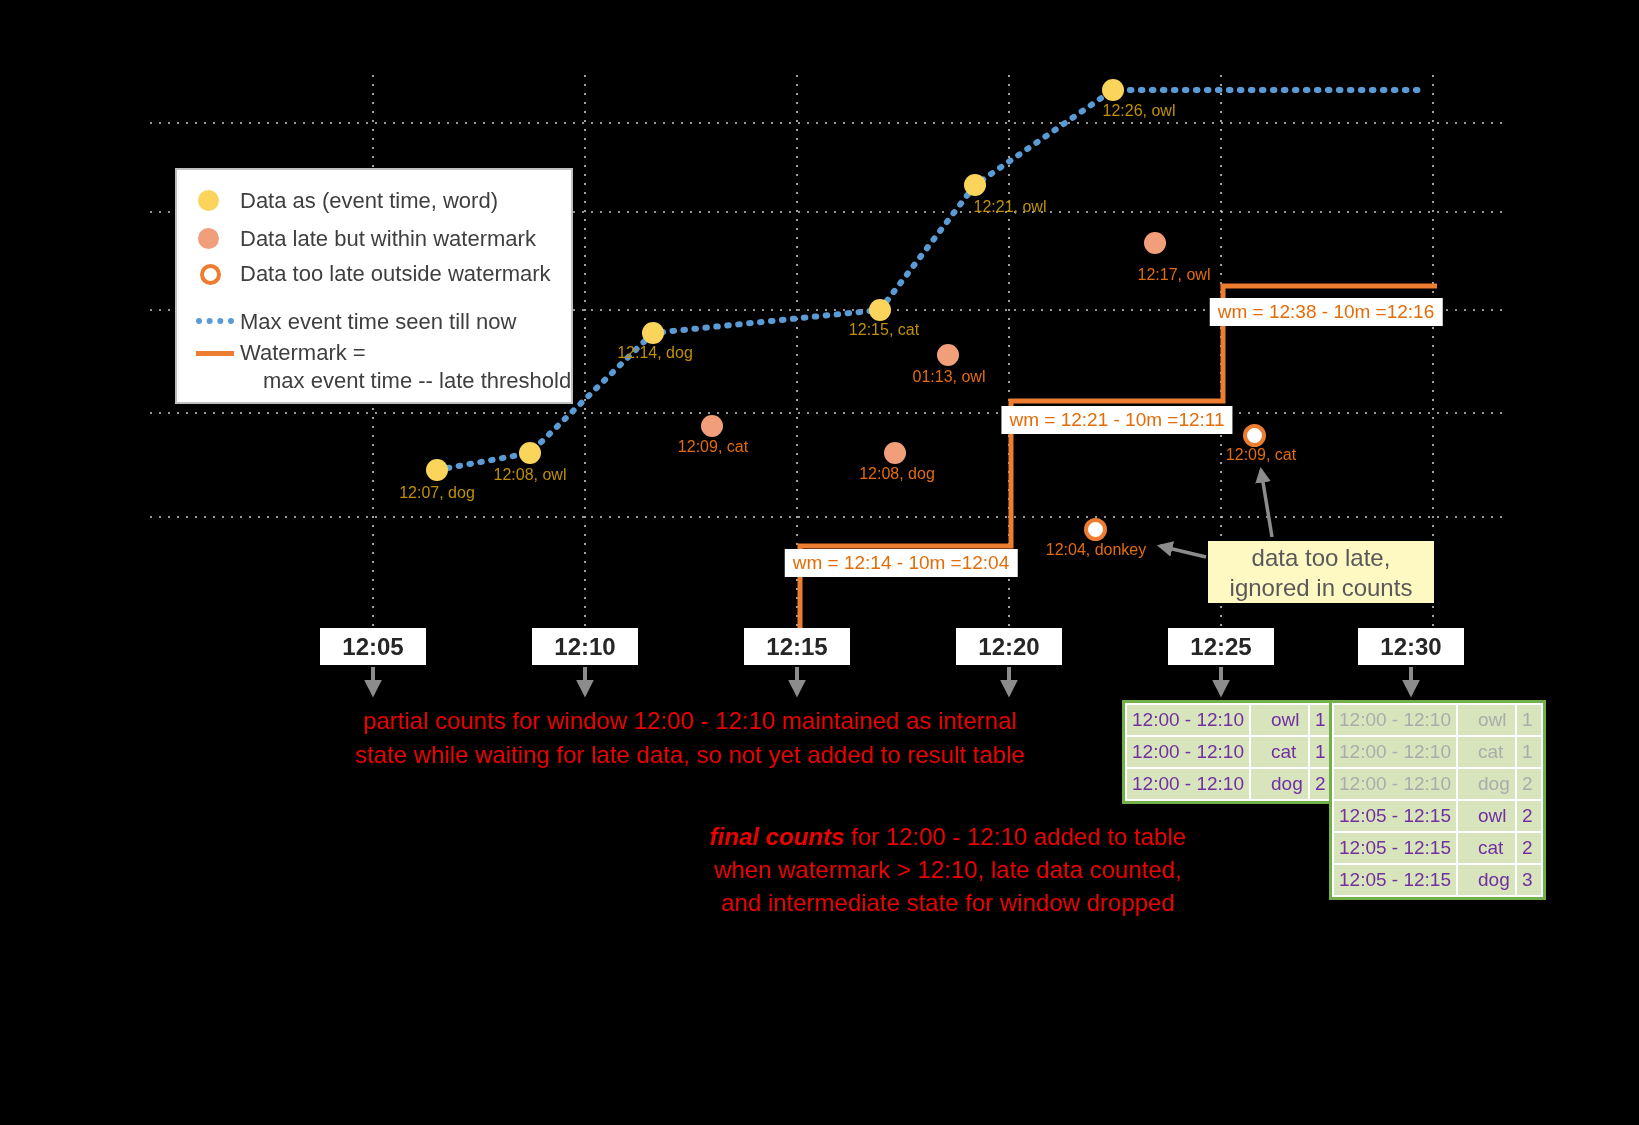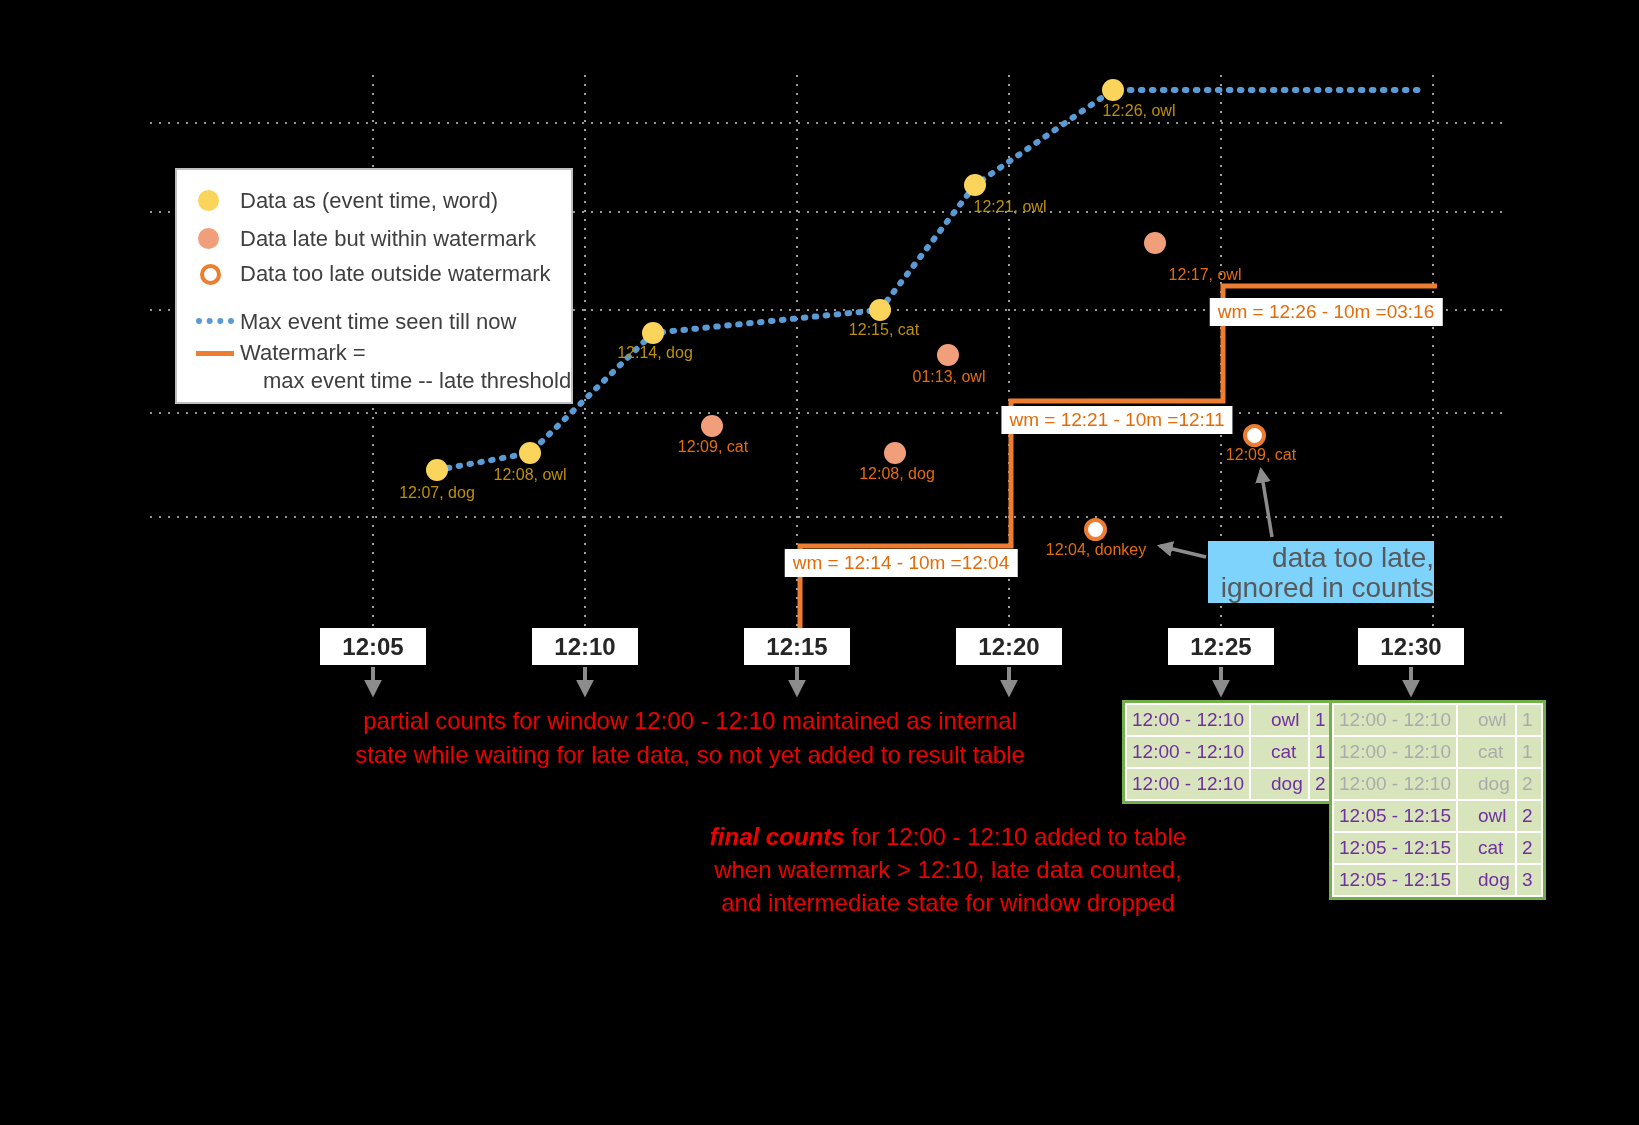--- a/index.html
+++ b/index.html
@@ -27,22 +27,22 @@
           color:#262626; font-size:24px; line-height:37px; text-align:center;font-weight:bold; }
 
   
   .red-note { position:absolute; transform:translateX(-50%); color:#EE0000; font-size:24px;
               text-align:center; white-space:nowrap; }
   .red-note.partial { line-height:34px; }
   .red-note.final { line-height:33px; }
   .red-note .em { font-style:italic; font-weight:bold; }
 
   
-  .note-box { position:absolute; background:#7dd3fc; color:#595959; font-size:28px;
-              line-height:30px; text-align:right; padding-top:2px; }
+  .note-box { position:absolute; background:#fef9c3; color:#595959; font-size:24px;
+              line-height:30px; text-align:center; padding-top:2px; }
 
   
   .legend { position:absolute; left:175px; top:168px; width:394px; height:232px;
             background:#fff; border:2px solid #BFBFBF; }
   .legend .lg-text { position:absolute; font-size:22px; color:#3F3F3F; white-space:nowrap; }
   .lg-dot { position:absolute; width:21px; height:21px; border-radius:50%; }
   .lg-dot.yellow { background:#FBD45C; }
   .lg-dot.salmon { background:#F19E7B; }
   .lg-ring { position:absolute; width:13px; height:13px; border-radius:50%;
              border:4px solid #ED7D31; background:#fff; }
@@ -130,30 +130,30 @@
   <div class="pt on-time" style="left:1102px;top:79px"></div>
   <div class="pt-label gold" style="left:1139px;top:102px">12:26, owl</div>
 
   <div class="pt late" style="left:701px;top:415px"></div>
   <div class="pt-label orange" style="left:713px;top:438px">12:09, cat</div>
   <div class="pt late" style="left:884px;top:442px"></div>
   <div class="pt-label orange" style="left:897px;top:465px">12:08, dog</div>
   <div class="pt late" style="left:937px;top:344px"></div>
   <div class="pt-label orange" style="left:949px;top:368px">01:13, owl</div>
   <div class="pt late" style="left:1144px;top:232px"></div>
-  <div class="pt-label orange" style="left:1205px;top:266px">12:17, owl</div>
+  <div class="pt-label orange" style="left:1174px;top:266px">12:17, owl</div>
 
   <div class="pt too-late" style="left:1084px;top:518px"></div>
   <div class="pt-label orange" style="left:1096px;top:541px">12:04, donkey</div>
   <div class="pt too-late" style="left:1243px;top:424px"></div>
   <div class="pt-label orange" style="left:1261px;top:446px">12:09, cat</div>
 
   <div class="wm-label" style="left:901px;top:549px">wm = 12:14 - 10m =12:04</div>
   <div class="wm-label" style="left:1117px;top:406px">wm = 12:21 - 10m =12:11</div>
-  <div class="wm-label" style="left:1326px;top:298px">wm = 12:26 - 10m =03:16</div>
+  <div class="wm-label" style="left:1326px;top:298px">wm = 12:38 - 10m =12:16</div>
 
   <div class="tick" style="left:373px;top:628px">12:05</div>
   <div class="tick" style="left:585px;top:628px">12:10</div>
   <div class="tick" style="left:797px;top:628px">12:15</div>
   <div class="tick" style="left:1009px;top:628px">12:20</div>
   <div class="tick" style="left:1221px;top:628px">12:25</div>
   <div class="tick" style="left:1411px;top:628px">12:30</div>
 
   <div class="red-note partial" style="left:690px;top:704px">
     <div>partial counts for window 12:00 - 12:10 maintained as internal</div>

